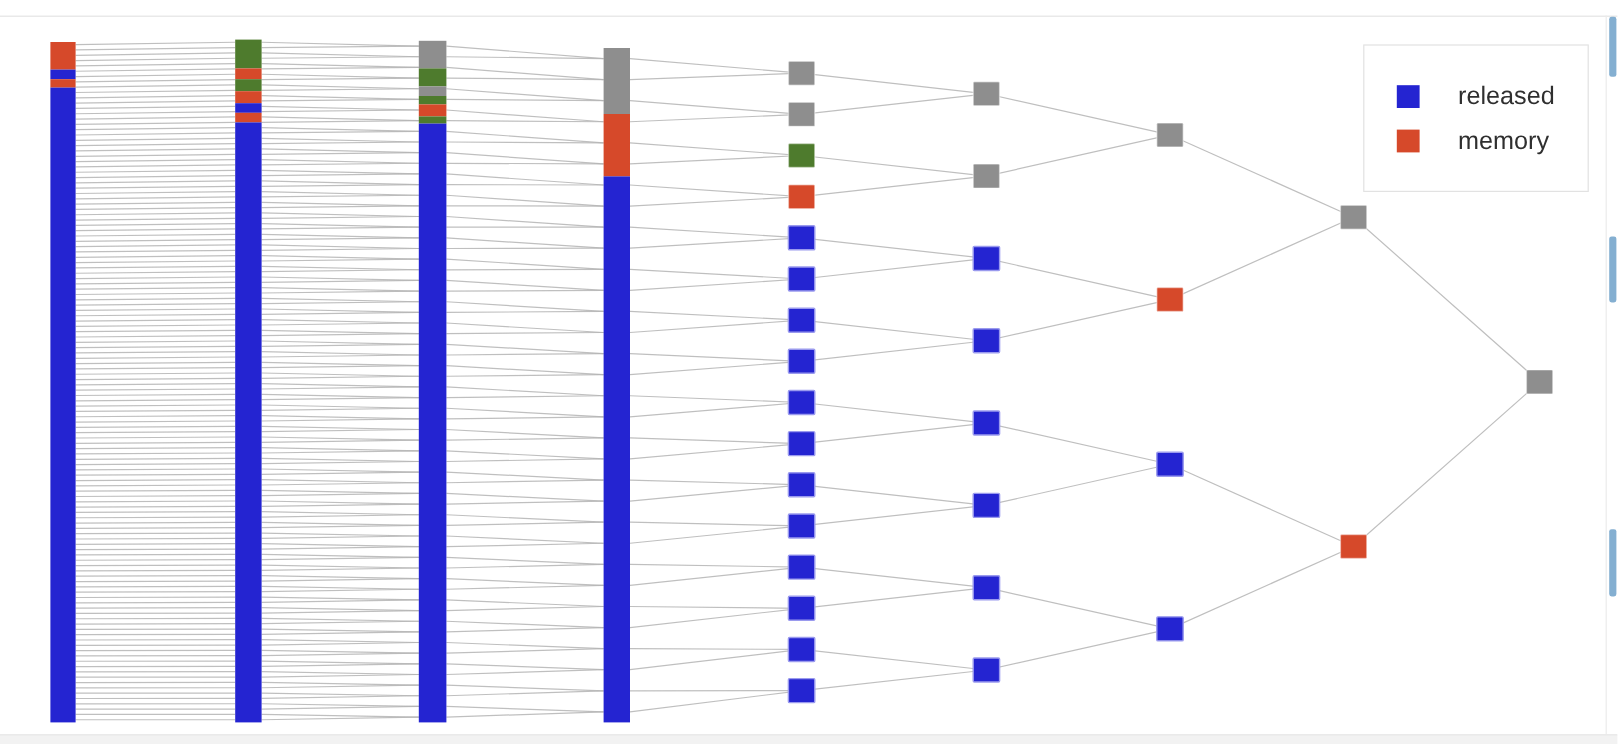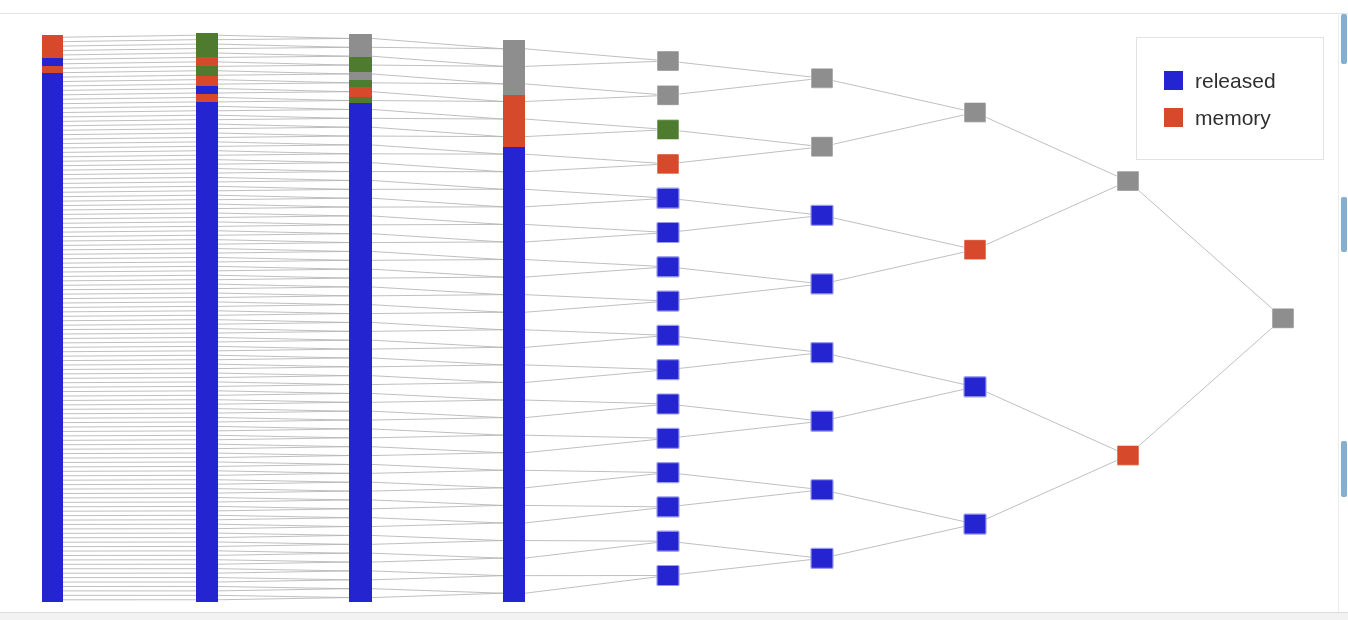--- a/index.html
+++ b/index.html
@@ -9,21 +9,21 @@
   svg{position:absolute;left:0;top:0;}
   .border-top{position:absolute;left:0;top:13px;width:1348px;height:1px;background:#e4e4e4;}
   .border-bottom{position:absolute;left:0;top:612px;width:1348px;height:1px;background:#dcdcdc;}
   .border-right{position:absolute;left:1338px;top:13px;width:1px;height:599px;background:#ececec;}
   .bottom-strip{position:absolute;left:0;top:613px;width:1348px;height:7px;background:#f2f2f2;}
   .legend{position:absolute;left:1136px;top:37px;width:188px;height:123px;background:#ffffff;
           border:1px solid #e2e2e2;box-sizing:border-box;display:flex;flex-direction:column;
           justify-content:center;gap:16px;padding-left:27px;}
   .legend-item{display:flex;align-items:center;cursor:pointer;}
   .swatch{width:19px;height:19px;display:inline-block;flex:0 0 auto;}
-  .legend-label{margin-left:12px;font-size:21px;color:#2f2f2f;line-height:1;}
+  .legend-label{margin-left:32px;font-size:21px;color:#2f2f2f;line-height:1;}
   .edge-marker{position:absolute;left:1341px;width:6px;border-radius:2px;}
 </style>
 </head>
 <body>
 
 <div class="stage">
 
   <svg id="tree" width="1348" height="620" viewBox="0 0 1348 620">
     <g id="g-links">
         <line x1="63" y1="37.21484375" x2="196" y2="35.22265625" stroke="#b4b4b4" stroke-width="1" opacity="0.85"></line>

